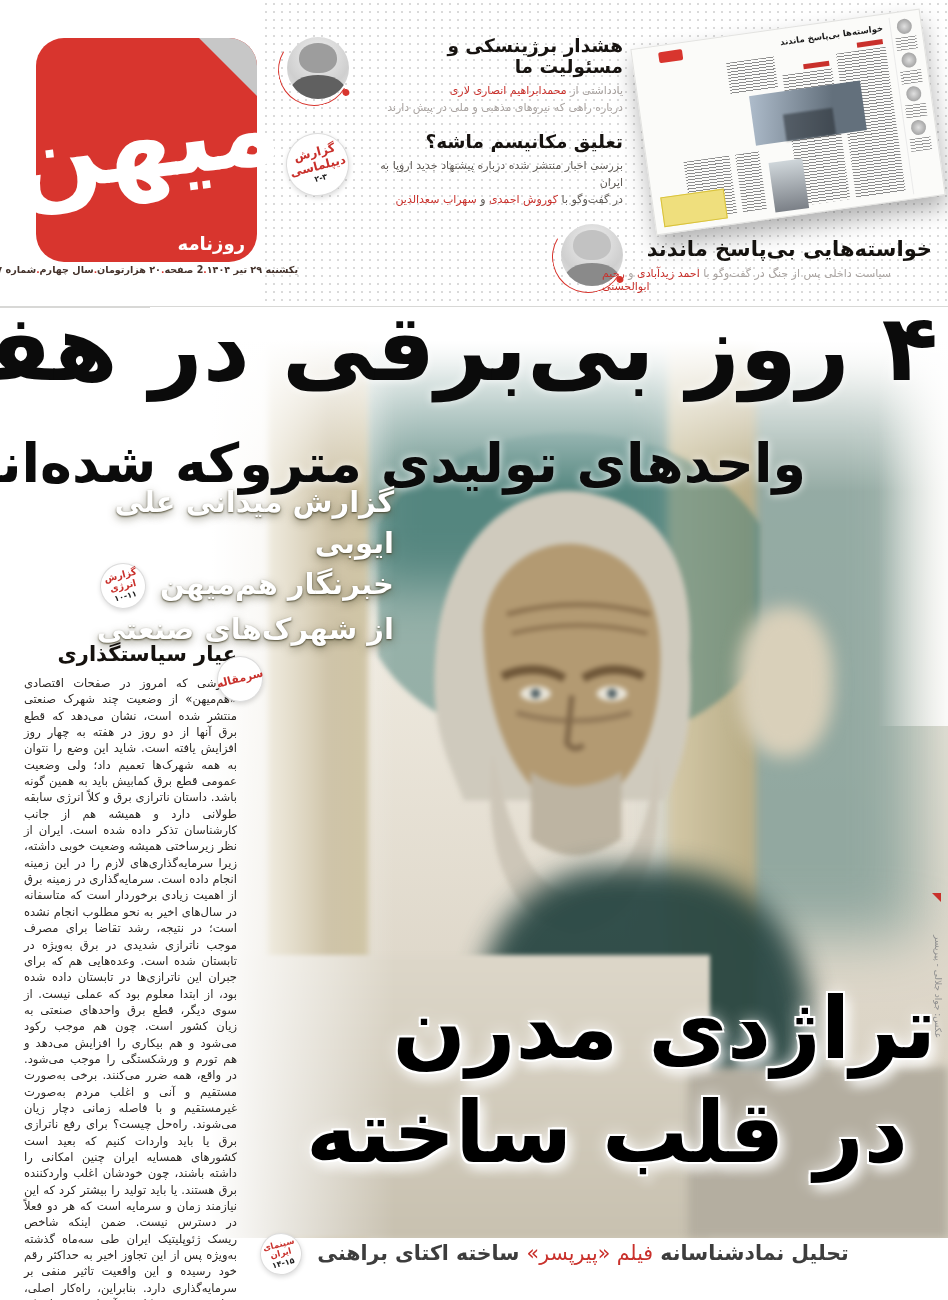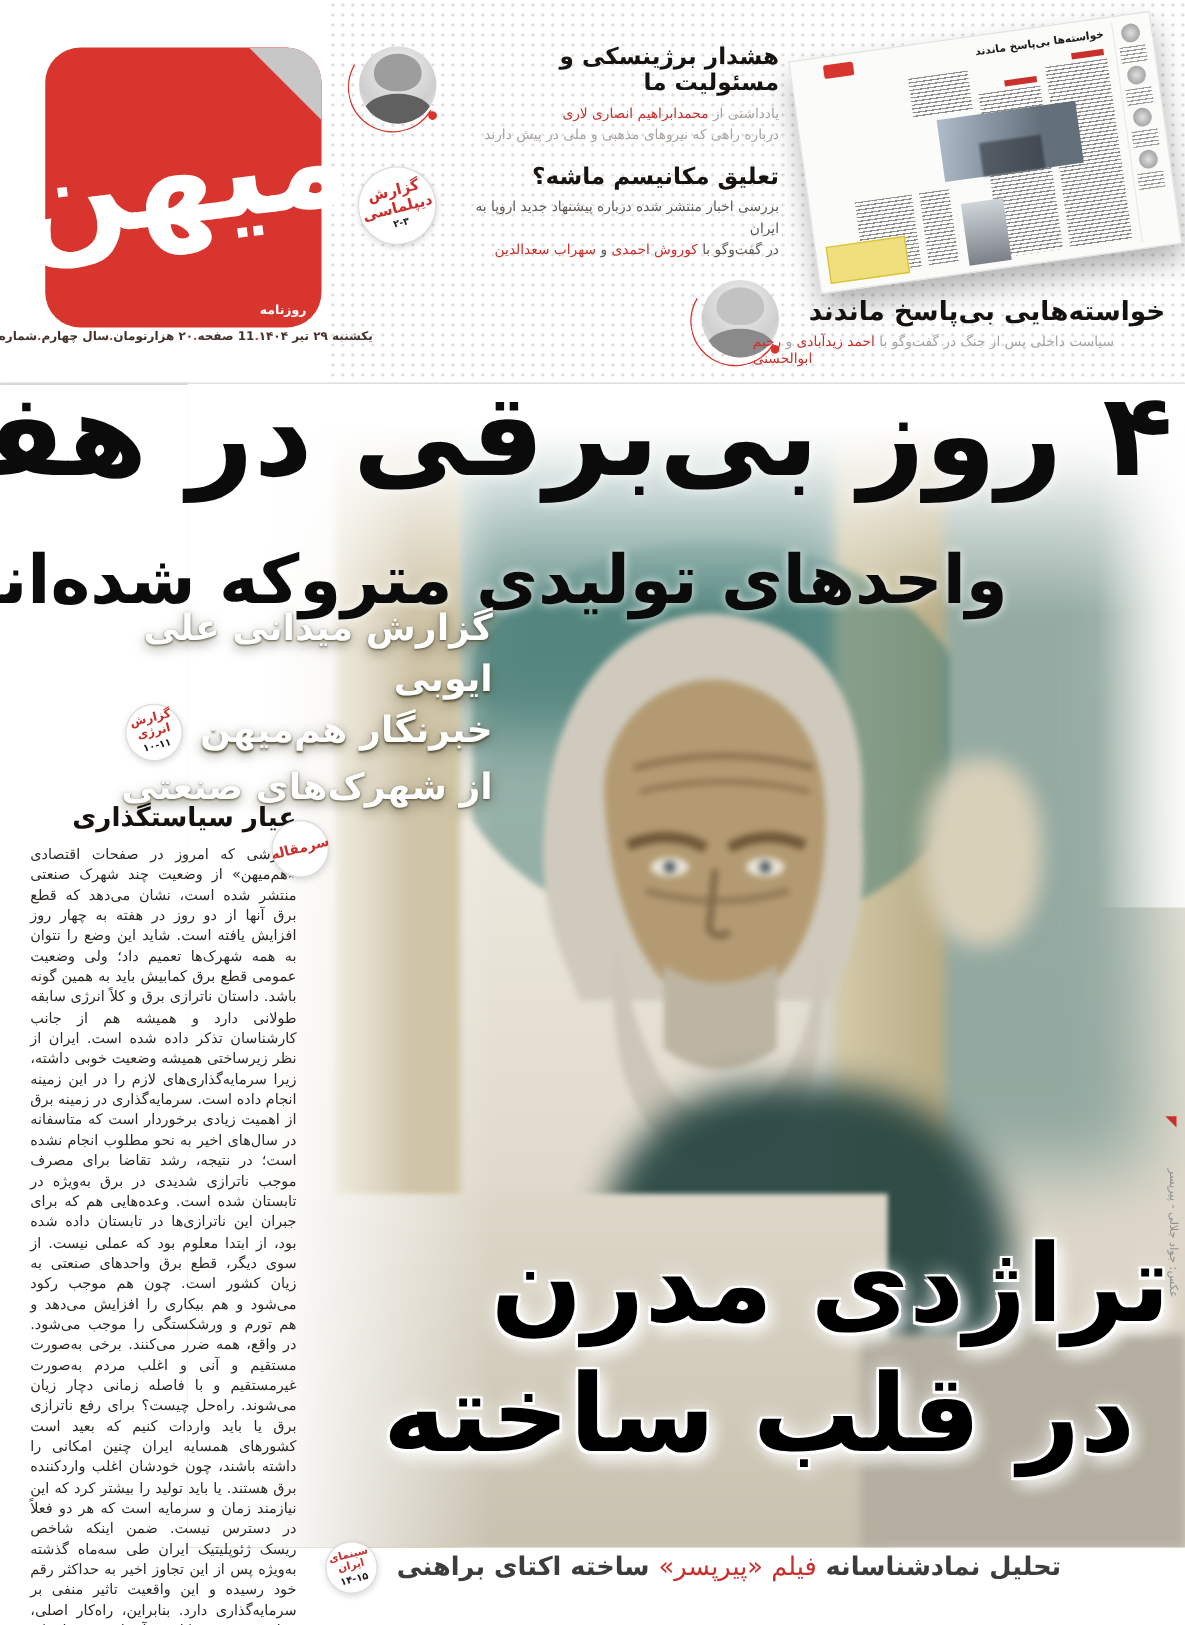--- a/index.html
+++ b/index.html
@@ -12,21 +12,21 @@
           background-image:radial-gradient(#dadada 1.1px, rgba(0,0,0,0) 1.4px);
           background-size:8px 8px; }
   .header-rule { position:absolute; top:306px; left:0; width:100%; height:2px; background:#d8d8d6; }
 
   .logo-box { position:absolute; left:36px; top:38px; width:221px; height:224px;
               background:#d8352e; border-radius:28px; }
   .logo-fold { position:absolute; right:0; top:0; width:58px; height:58px; background:#c7c7c7;
                border-top-right-radius:28px; clip-path:polygon(0 0,100% 0,100% 100%); }
   .logo-word { position:absolute; inset:0; display:flex; align-items:center; justify-content:center;
                color:#fff; font-size:104px; font-weight:bold; transform:rotate(-7deg) translateY(-8px); }
-  .logo-tagline { position:absolute; right:12px; bottom:8px; color:#fff; font-size:10px; font-weight:bold; }
+  .logo-tagline { position:absolute; right:12px; bottom:8px; color:#fff; font-size:18px; font-weight:bold; }
 
   .masthead-date { position:absolute; left:31px; top:264px; width:267px; display:flex;
                    justify-content:space-between; align-items:center;
                    font-size:9.6px; font-weight:bold; color:#43322b; white-space:nowrap; }
   .masthead-date .dot { color:#d8352e; font-size:9px; }
   .masthead-url { position:absolute; left:31px; top:280px; width:267px; border-top:2px solid #4e4e4e;
                   border-bottom:2px solid #4e4e4e; color:#9b9b9b; font-size:12.5px; letter-spacing:4.1px;
                   text-align:center; padding:2px 0 3px; font-weight:bold; direction:ltr; }
 
   
@@ -150,21 +150,21 @@
 
   <div class="logo-box">
     <div class="logo-fold"></div>
     <div class="logo-word">میهن</div>
     <div class="logo-tagline">روزنامه</div>
   </div>
 
   <div class="masthead-date">
     <span>یکشنبه ۲۹ تیر ۱۴۰۴</span>
       <span class="dot">.</span>
-    <span>11 صفحه</span>
+    <span>2 صفحه</span>
       <span class="dot">.</span>
     <span>۲۰ هزارتومان</span>
       <span class="dot">.</span>
     <span>سال چهارم</span>
       <span class="dot">.</span>
     <span>شماره ۸۳۷</span>
   </div>
   <div class="header-rule"></div>
 
   <div class="briefs">

